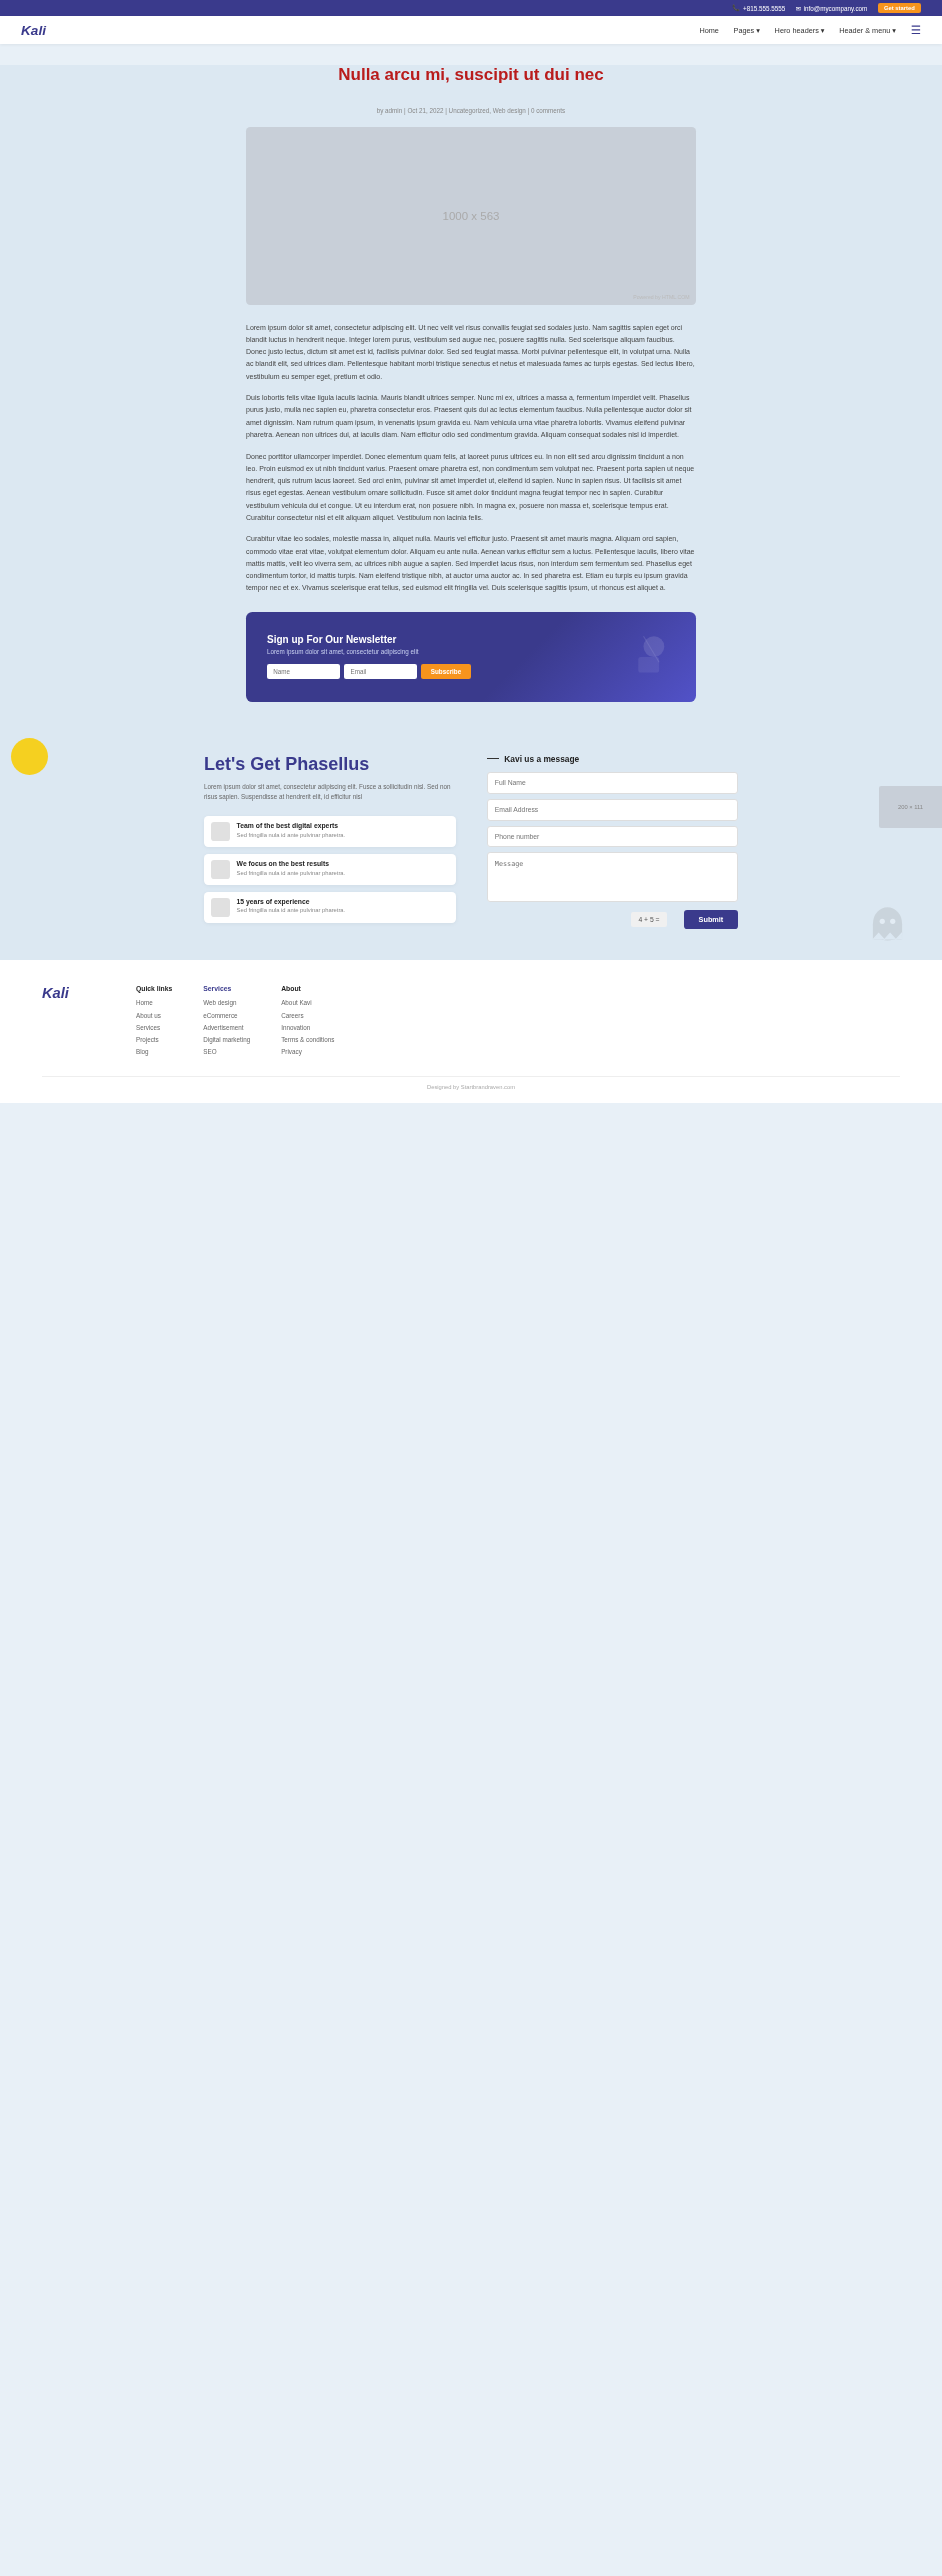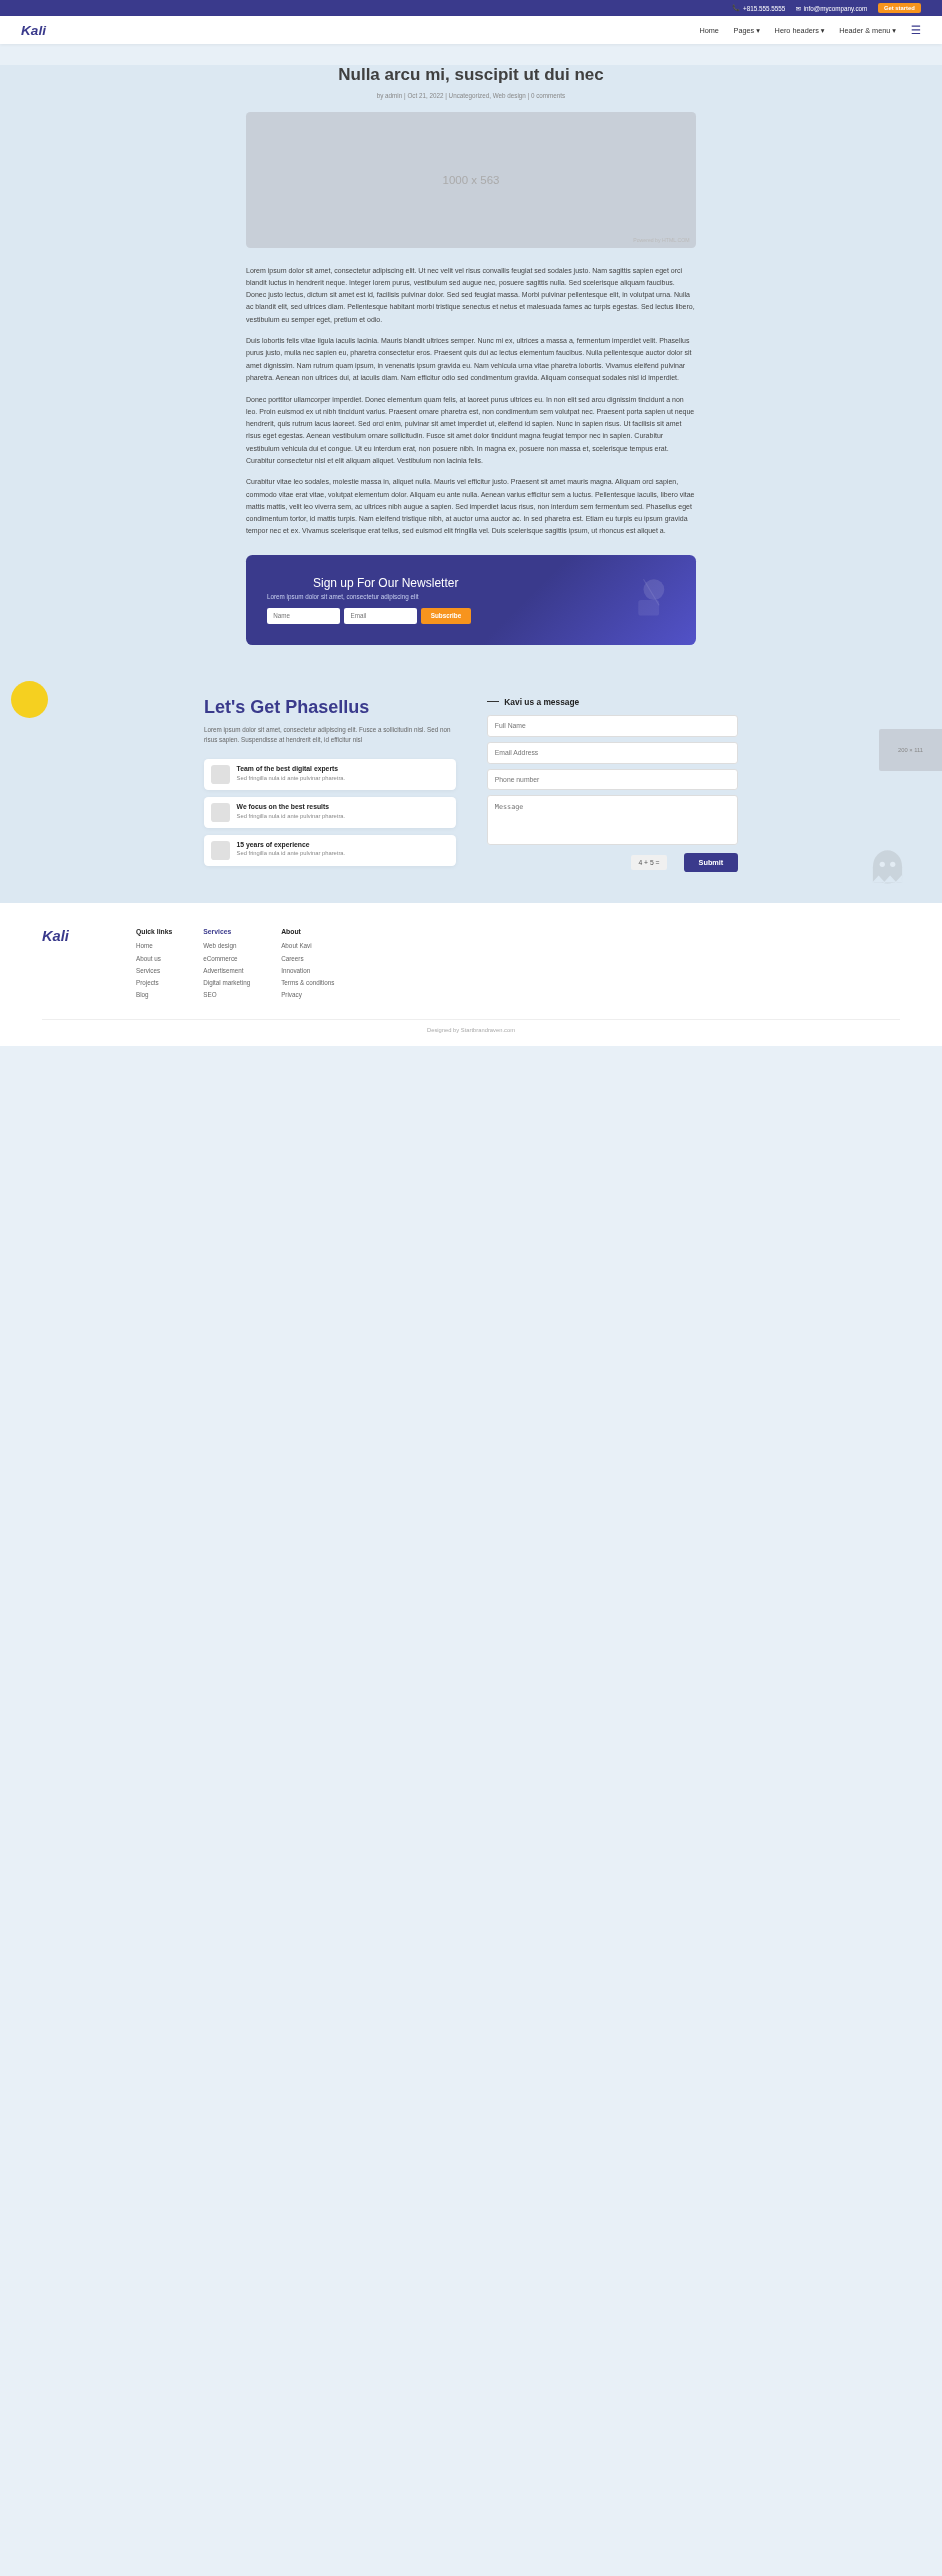--- a/index.html
+++ b/index.html
@@ -50,39 +50,39 @@
       max-width: 471px;
       margin: 21px auto;
       padding: 0 10.5px;
     }
 
     
     .article-title {
       text-align: center;
       font-size: 17px;
       font-weight: 800;
-      color: #404040;
-      margin-bottom: 7px;
+      color: #b91c1c;
+      margin-bottom: 22px;
     }
     .article-meta {
       text-align: center;
       font-size: 6.3px;
       color: #888;
       margin-bottom: 12.6px;
     }
 
     
     .featured-image {
       width: 100%;
       background: #c8cfd8;
       border-radius: 4.2px;
       display: flex;
       align-items: center;
       justify-content: center;
-      height: 136px;
+      height: 178px;
       color: #888;
       font-size: 14.7px;
       margin-bottom: 17px;
       position: relative;
       overflow: hidden;
     }
     .featured-image-label { font-size: 11.5px; color: #aaa; }
     .featured-image-credit {
       position: absolute;
       bottom: 4.2px;
@@ -105,21 +105,21 @@
       border-radius: 6.3px;
       padding: 19px 21px;
       display: flex;
       align-items: center;
       justify-content: space-between;
       margin: 17px 0;
       position: relative;
       overflow: hidden;
     }
     .newsletter-content { max-width: 262px; }
-    .newsletter-title { color: #fff; font-size: 12px; font-weight: 400; margin-bottom: 3.1px; margin-left: 46px; }
+    .newsletter-title { color: #fff; font-size: 10px; font-weight: 700; margin-bottom: 3.1px; }
     .newsletter-sub { color: #c8d0f0; font-size: 6.3px; margin-bottom: 8.4px; }
     .newsletter-form { display: flex; gap: 4.2px; }
     .newsletter-form input {
       padding: 4.2px 6.3px;
       border-radius: 2.1px;
       border: none;
       font-size: 6.3px;
       width: 73px;
       outline: none;
     }

